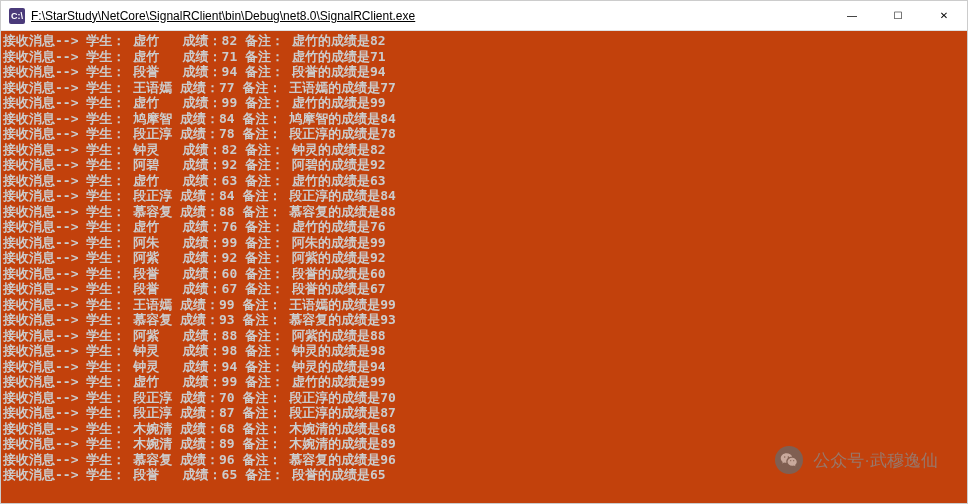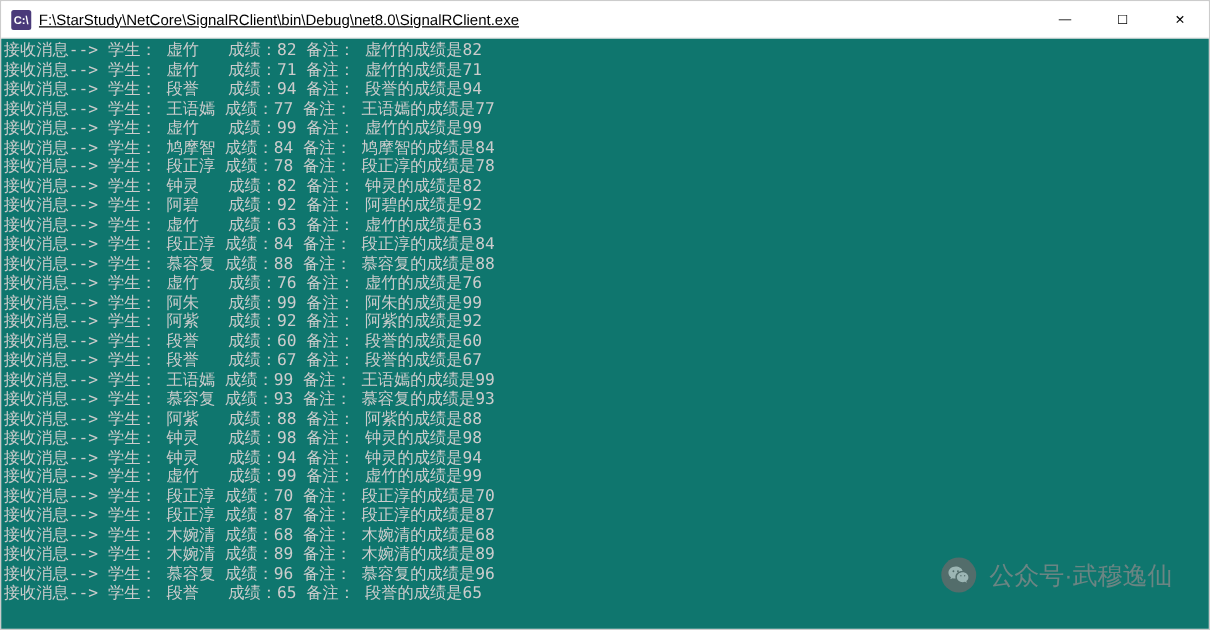--- a/index.html
+++ b/index.html
@@ -61,40 +61,41 @@
       height: 100%;
       display: flex;
       align-items: center;
       justify-content: center;
       font-size: 10px;
       color: #000;
       cursor: pointer;
     }
     .console {
       flex: 1;
-      background: #0f766e;
+      background: #c2410c;
       color: #ccc;
       font-family: "NSimSun", "SimSun", "Consolas", monospace;
       font-size: 13px;
       line-height: 15.5px;
       padding: 2px 0 0 2px;
       overflow: hidden;
       white-space: pre;
+      font-weight: bold;
     }
     .line {
       display: block;
     }
     .watermark {
       position: absolute;
       right: 30px;
       bottom: 30px;
       display: flex;
       align-items: center;
       color: #8a8a8a;
-      font-size: 20px;
+      font-size: 17px;
       gap: 10px;
       opacity: 0.75;
     }
     .watermark-icon {
       width: 28px;
       height: 28px;
       border-radius: 50%;
       background: #6a6a6a;
       display: flex;
       align-items: center;

